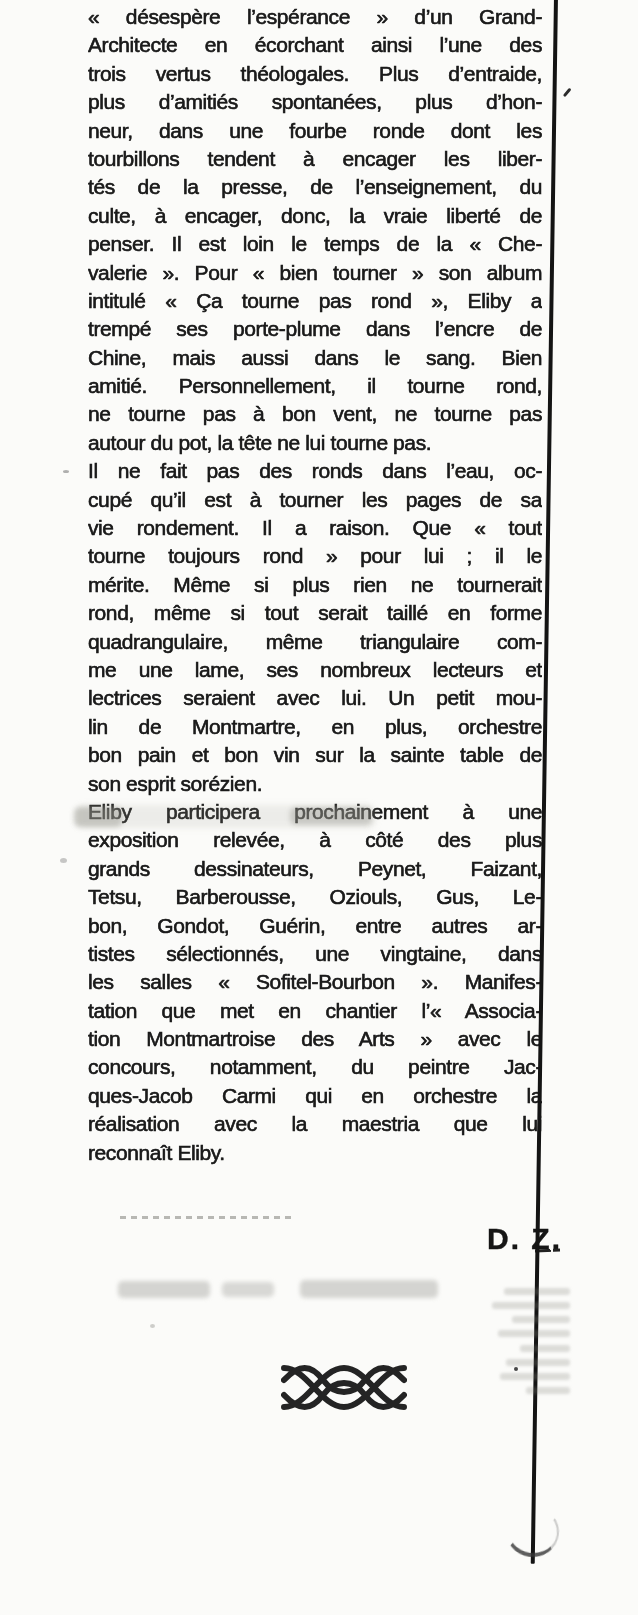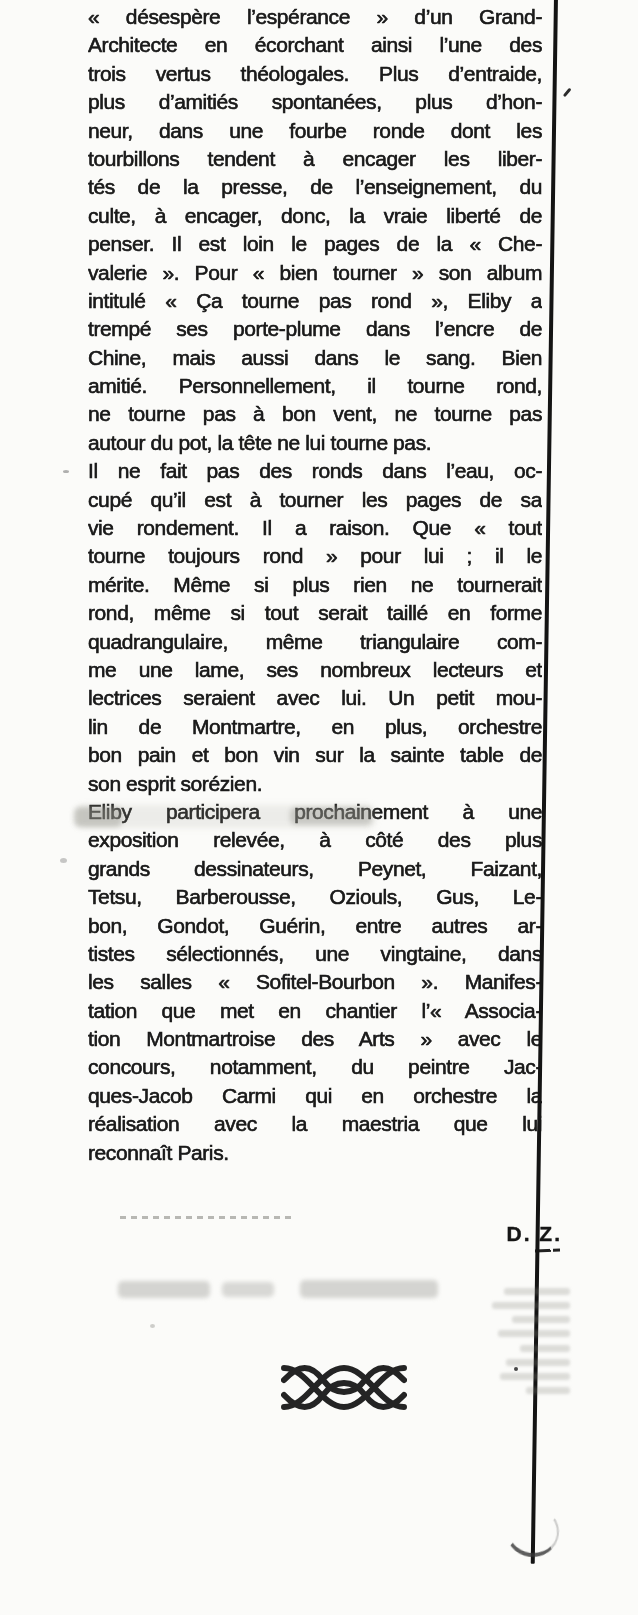--- a/index.html
+++ b/index.html
@@ -24,21 +24,21 @@
   .para + .para{}
   .line{
     text-align:justify;text-align-last:justify;
     white-space:normal;height:28.4px;overflow:hidden;
   }
   .line.last{text-align-last:left;}
 
   
   #signature{
     position:absolute;right:76px;top:1222px;
-    font-size:21px;font-weight:bold;color:#161616;
+    font-size:30px;font-weight:bold;color:#161616;
     letter-spacing:2px;
     -webkit-text-stroke:0.4px #161616;
   }
   #signature-underline{
     position:absolute;left:535px;top:1249px;width:25px;height:2.6px;
     background:linear-gradient(90deg,#222 0 62%,rgba(34,34,34,0) 62% 72%,#222 72% 100%);
     transform:rotate(-2deg);
   }
 
   
@@ -95,21 +95,21 @@
   <div id="article">
       <div class="para">
         <div class="line">« désespère l’espérance » d’un Grand-</div>
         <div class="line">Architecte en écorchant ainsi l’une des</div>
         <div class="line">trois vertus théologales. Plus d’entraide,</div>
         <div class="line">plus d’amitiés spontanées, plus d’hon-</div>
         <div class="line">neur, dans une fourbe ronde dont les</div>
         <div class="line">tourbillons tendent à encager les liber-</div>
         <div class="line">tés de la presse, de l’enseignement, du</div>
         <div class="line">culte, à encager, donc, la vraie liberté de</div>
-        <div class="line">penser. Il est loin le pages de la « Che-</div>
+        <div class="line">penser. Il est loin le temps de la « Che-</div>
         <div class="line">valerie ». Pour « bien tourner » son album</div>
         <div class="line">intitulé « Ça tourne pas rond », Eliby a</div>
         <div class="line">trempé ses porte-plume dans l’encre de</div>
         <div class="line">Chine, mais aussi dans le sang. Bien</div>
         <div class="line">amitié. Personnellement, il tourne rond,</div>
         <div class="line">ne tourne pas à bon vent, ne tourne pas</div>
         <div class="line last">autour du pot, la tête ne lui tourne pas.</div>
       </div>
       <div class="para">
         <div class="line">Il ne fait pas des ronds dans l’eau, oc-</div>
@@ -131,21 +131,21 @@
         <div class="line">grands dessinateurs, Peynet, Faizant,</div>
         <div class="line">Tetsu, Barberousse, Oziouls, Gus, Le-</div>
         <div class="line">bon, Gondot, Guérin, entre autres ar-</div>
         <div class="line">tistes sélectionnés, une vingtaine, dans</div>
         <div class="line">les salles « Sofitel-Bourbon ». Manifes-</div>
         <div class="line">tation que met en chantier l’« Associa-</div>
         <div class="line">tion Montmartroise des Arts » avec le</div>
         <div class="line">concours, notamment, du peintre Jac-</div>
         <div class="line">ques-Jacob Carmi qui en orchestre la</div>
         <div class="line">réalisation avec la maestria que lui</div>
-        <div class="line last">reconnaît Paris.</div>
+        <div class="line last">reconnaît Eliby.</div>
       </div>
     </div>
 
   <div id="signature">D. Z.</div>
   <div id="signature-underline" class="ghost"></div>
 
   <div id="column-rule"></div>
 
   <svg id="ornament" width="126" height="61" viewBox="0 0 126 61" fill="none">
     <g stroke="#191919" stroke-width="6" stroke-linecap="round" fill="none" opacity="0.95">

